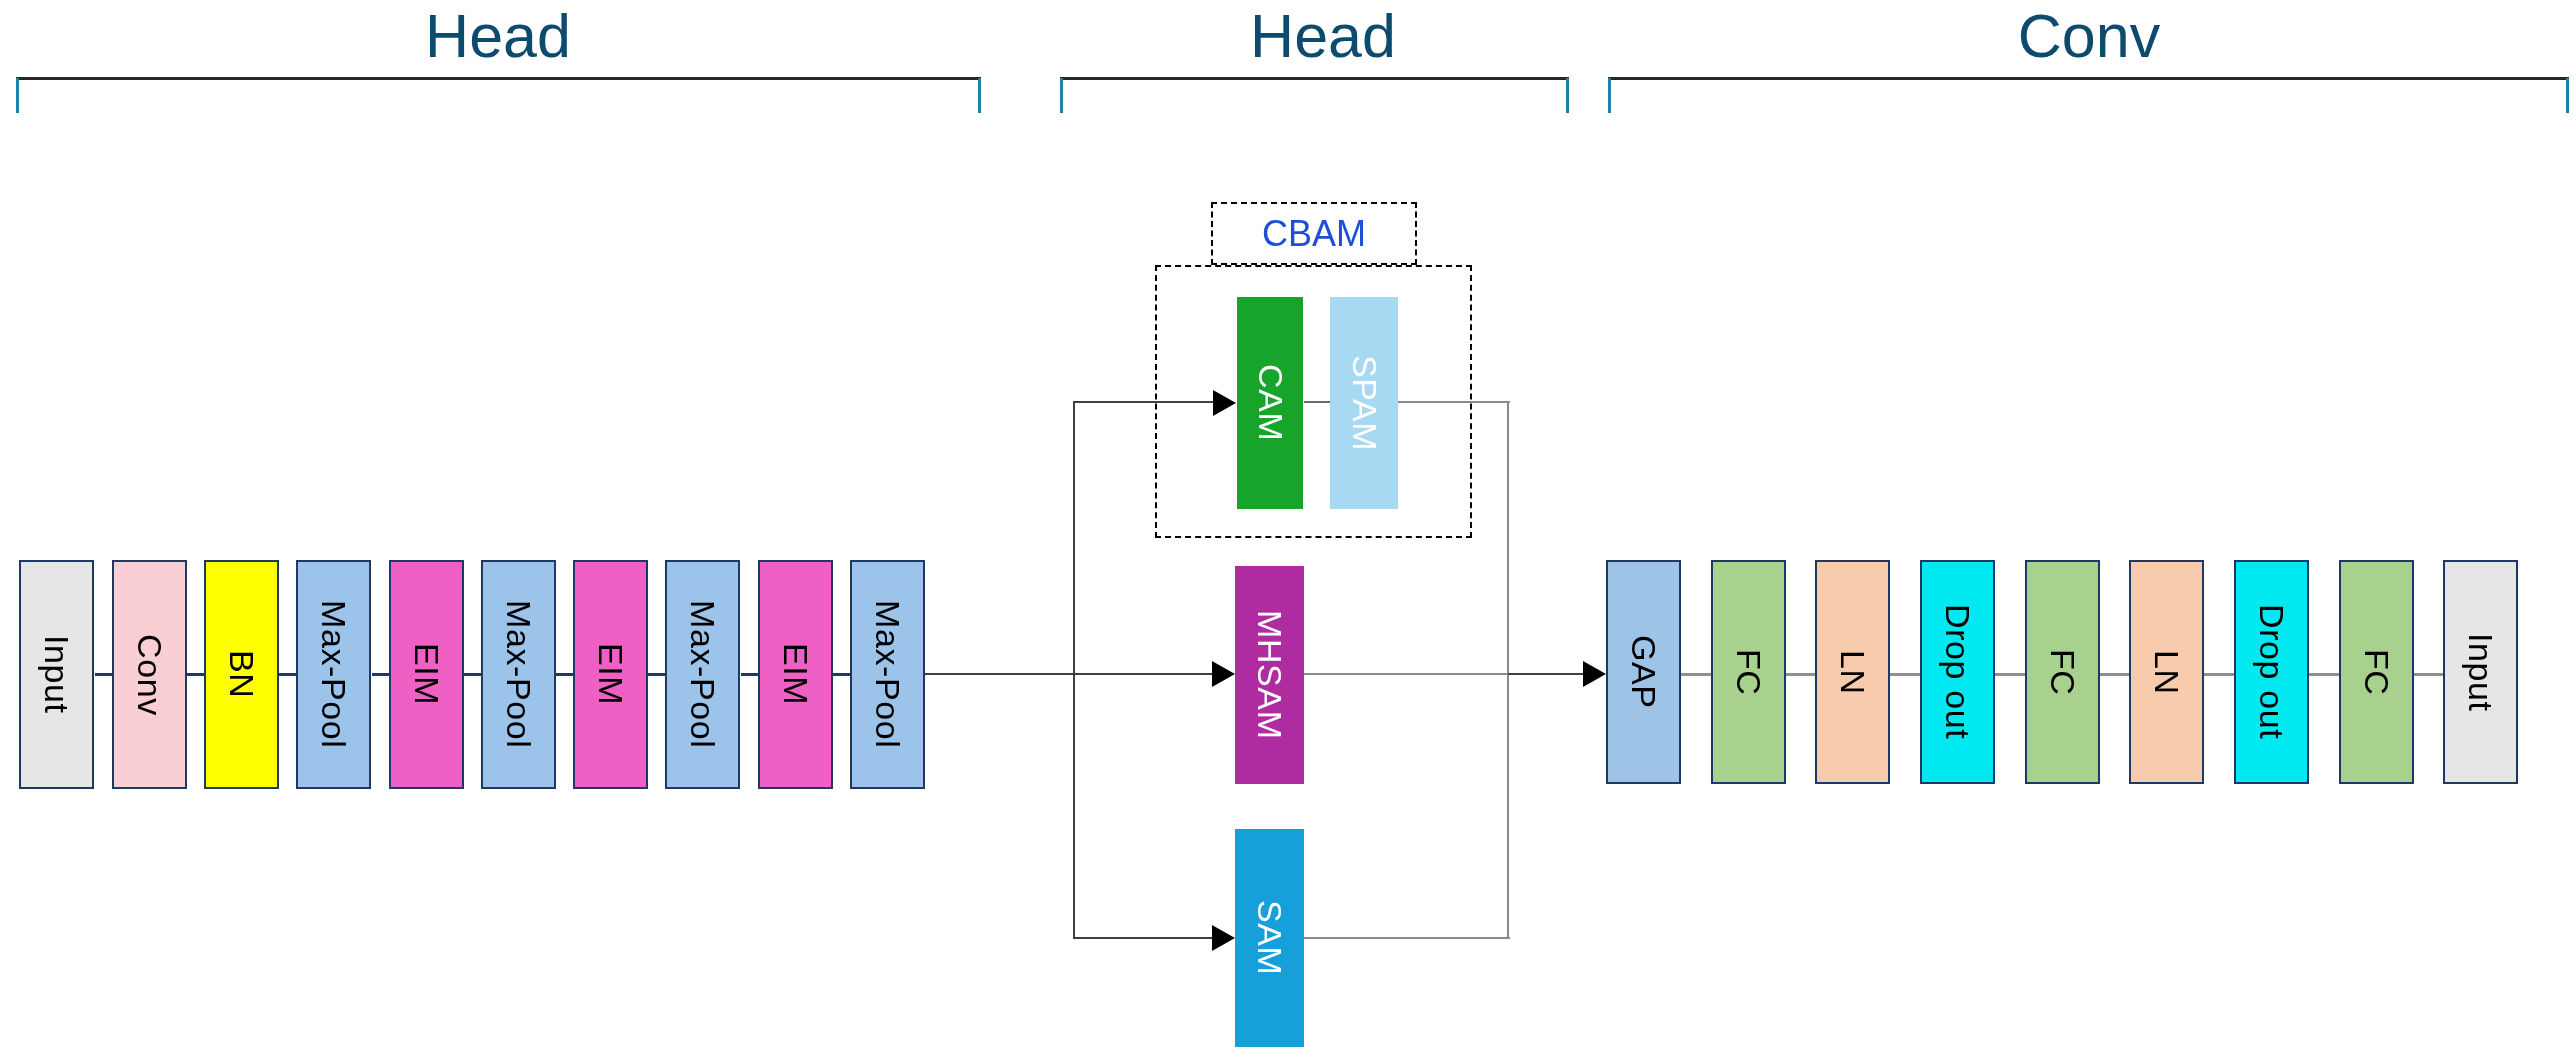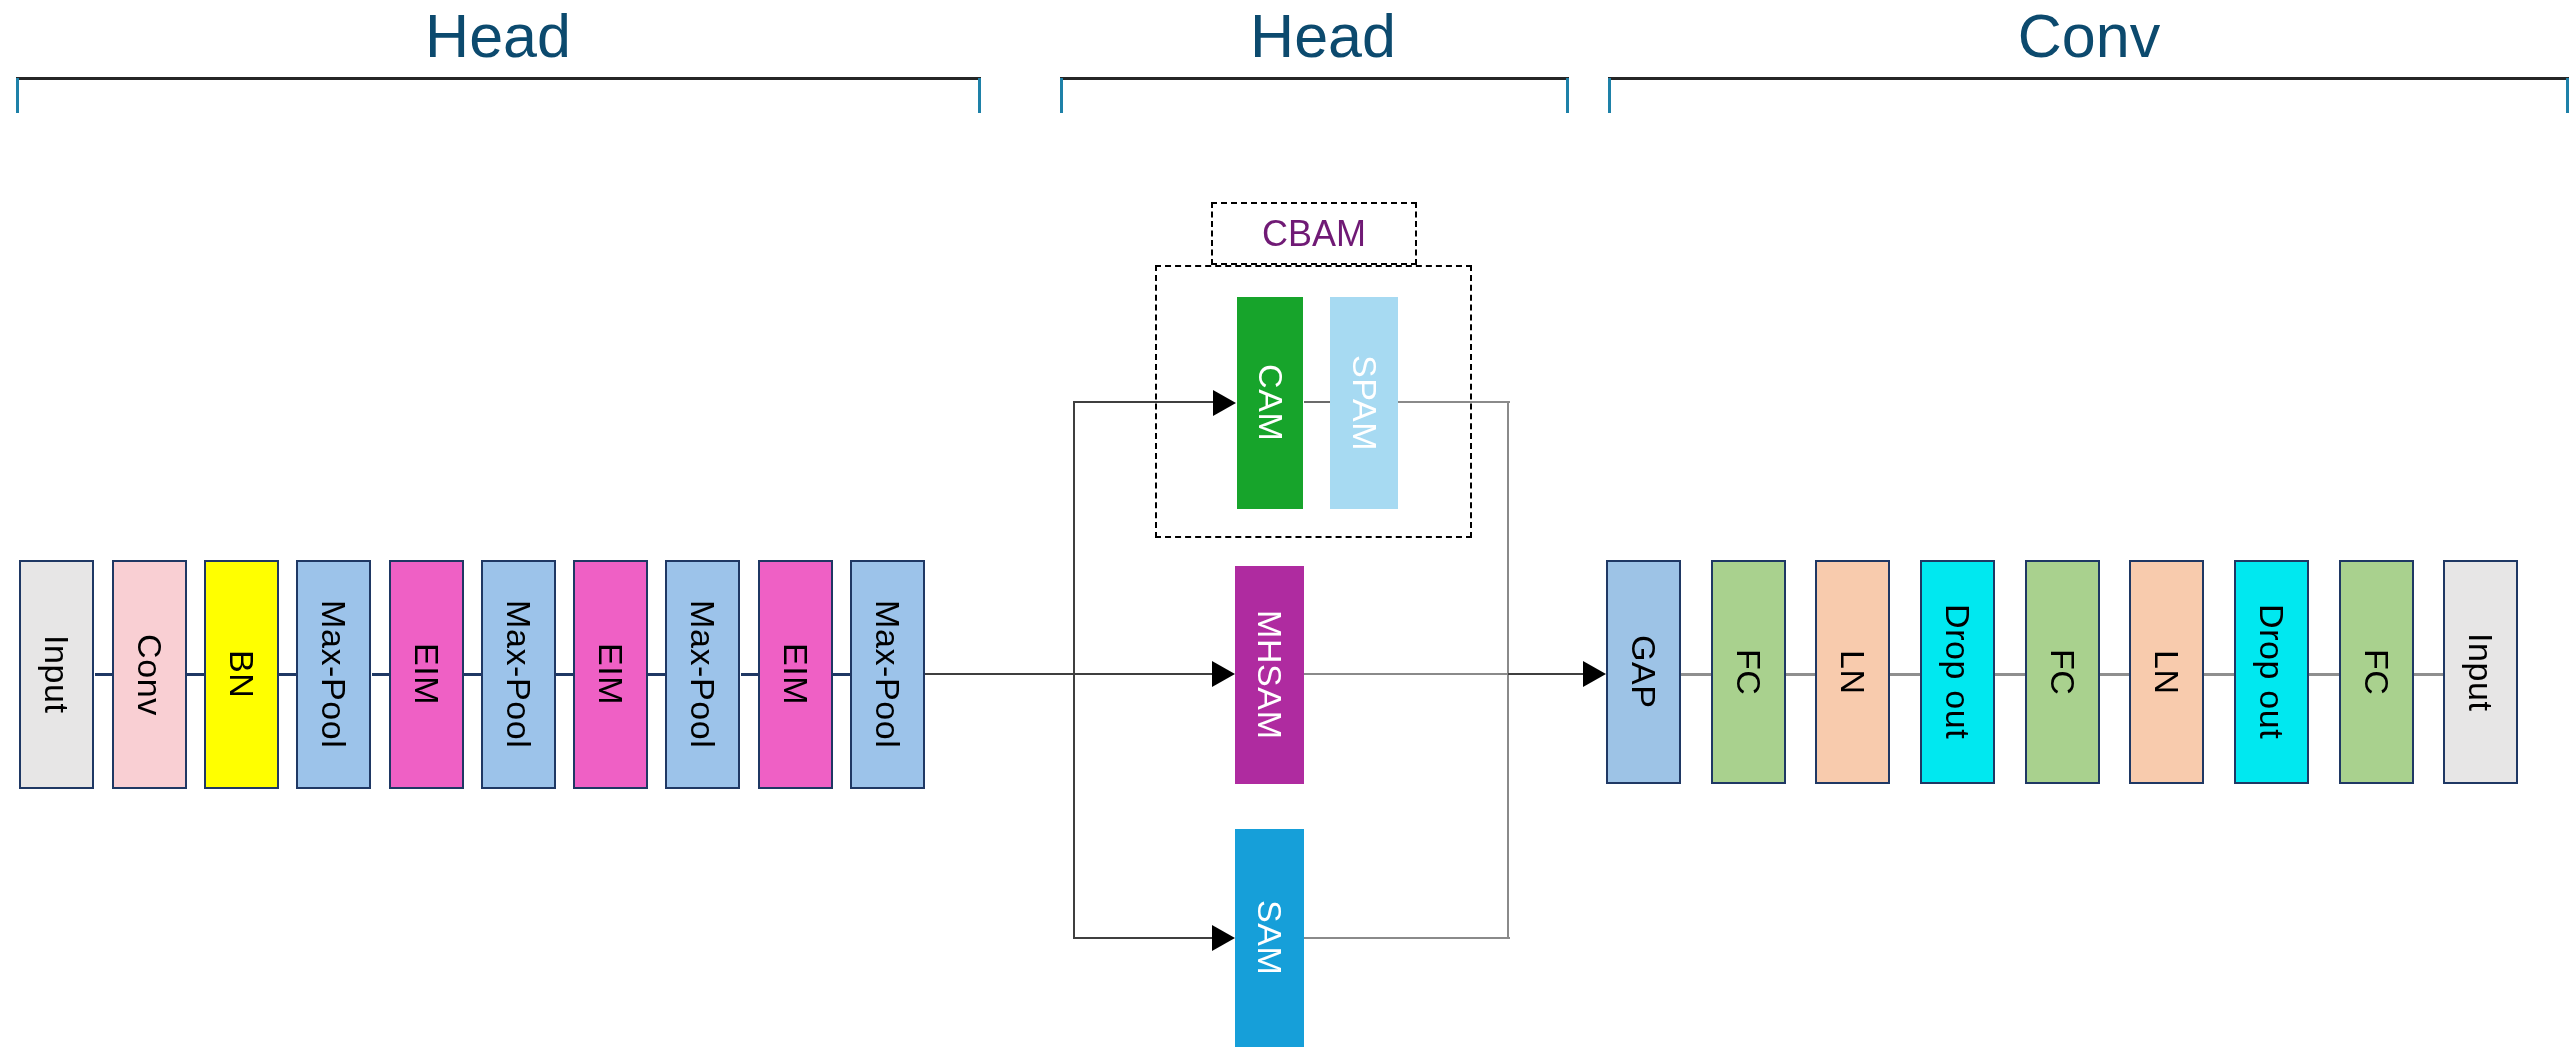--- a/index.html
+++ b/index.html
@@ -47,21 +47,21 @@
   }
   .dashed-box{
     position:absolute;
     box-sizing:border-box;
     border:2.4px dashed #000000;
     background:transparent;
   }
   #cbam-label-box{
     background:#ffffff;
     display:flex;align-items:center;justify-content:center;
-    font-size:36px;color:#701a75;
+    font-size:36px;color:#1d4ed8;
   }
 </style>
 </head>
 <body>
 
 <div id="diagram">
 
   <div class="section-title" style="left:498px">Head</div>
   <div class="section-title" style="left:1323px">Head</div>
   <div class="section-title" style="left:2089px">Conv</div>

